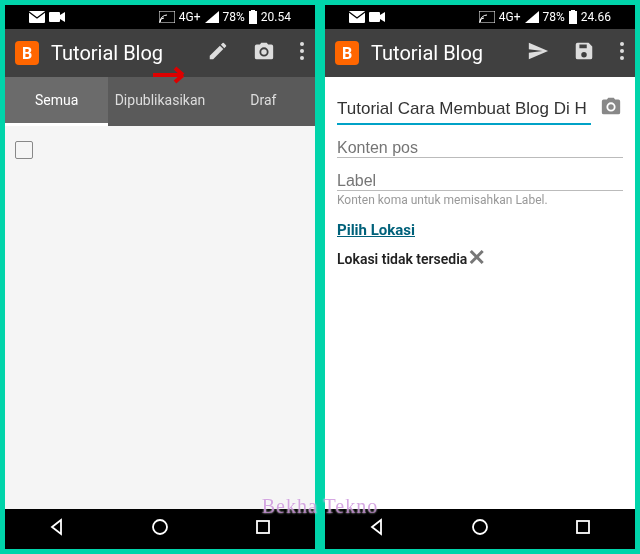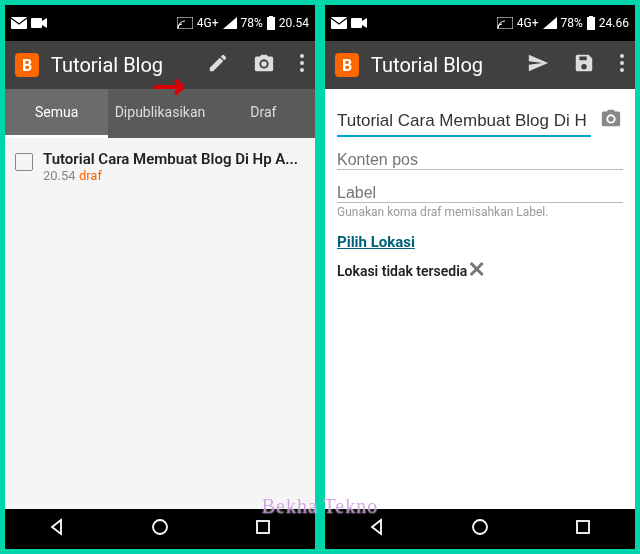--- a/index.html
+++ b/index.html
@@ -22,24 +22,24 @@
     height: 544px;
     background: #f5f5f5;
     display: flex;
     flex-direction: column;
     position: relative;
     overflow: hidden;
   }
   .status-bar {
     background: #000;
     color: #fff;
-    height: 36px;
+    height: 24px;
     display: flex;
     align-items: center;
-    padding: 0 6px;
+    padding: 0 24px;
     font-size: 12px;
   }
   .status-left { display: flex; gap: 4px; align-items: center; }
   .status-right { margin-left: auto; display: flex; gap: 4px; align-items: center; }
   .status-bar svg { fill: #fff; }
   .app-bar {
     background: #404040;
     height: 48px;
     display: flex;
     align-items: center;
@@ -202,27 +202,20 @@
 
     <div class="tabs">
       <div class="tab active">Semua</div>
       <div class="tab">Dipublikasikan</div>
       <div class="tab">Draf</div>
     </div>
 
     <div class="list">
       <div class="post-row">
         <div class="checkbox"></div>
-        <div style="overflow:hidden">
-          <div class="post-title">Tutorial Cara Membuat Blog Di Hp A...</div>
-          <div class="post-meta">
-            <span>20.54</span>
-            <span class="draf">draf</span>
-          </div>
-        </div>
       </div>
     </div>
 
     <div class="nav-bar">
       <span><svg width="20" height="20" viewBox="0 0 20 20">
             <path d="M14 3 L5 10 L14 17 Z" fill="none"></path>
           </svg></span>
       <span><svg width="20" height="20" viewBox="0 0 20 20">
             <circle cx="10" cy="10" r="7"></circle>
           </svg></span>
@@ -283,21 +276,21 @@
     <div class="editor">
       <div class="input-row">
         <input class="title-input" value="Tutorial Cara Membuat Blog Di H" style="">
         <span class="cam-icon"><svg width="24" height="22" viewBox="0 0 24 24">
               <path d="M9 3l-1.5 2H4a2 2 0 0 0-2 2v12a2 2 0 0 0 2 2h16a2 2 0 0 0 2-2V7a2 2 0 0 0-2-2h-3.5L15 3H9zm3 5a5 5 0 1 1 0 10 5 5 0 0 1 0-10zm0 2a3 3 0 1 0 0 6 3 3 0 0 0 0-6z"></path>
             </svg></span>
       </div>
       <input class="field" placeholder="Konten pos" style="">
       <div>
         <input class="field" placeholder="Label" style="">
-        <div class="hint">Gunakan koma draf memisahkan Label.</div>
+        <div class="hint">Konten koma untuk memisahkan Label.</div>
       </div>
       <div class="location-title">Pilih Lokasi</div>
       <div class="location-row">
         <span>Lokasi tidak tersedia</span>
         <span class="x-btn">✕</span>
       </div>
     </div>
 
     <div class="nav-bar">
       <span><svg width="20" height="20" viewBox="0 0 20 20">

